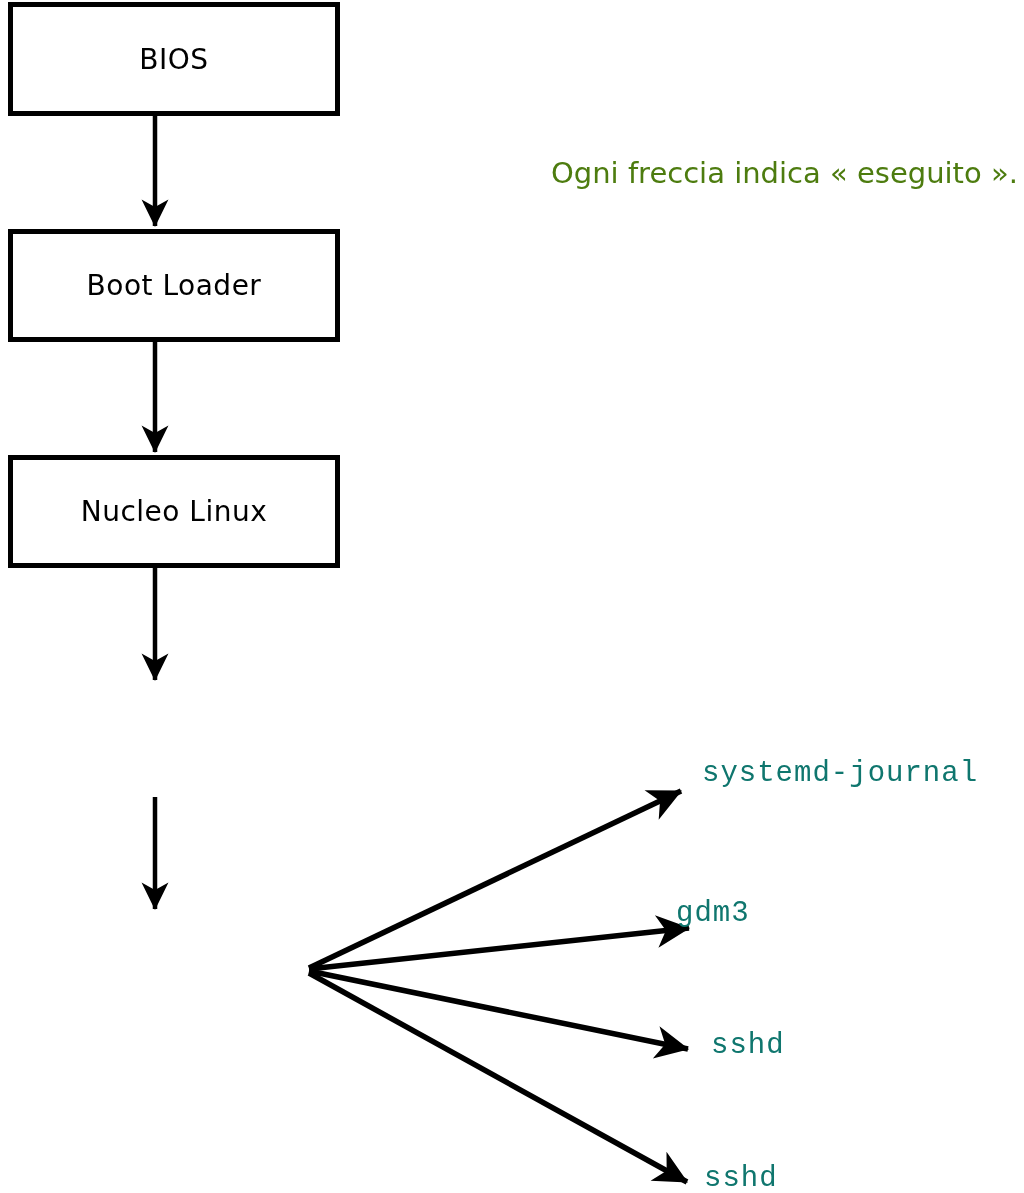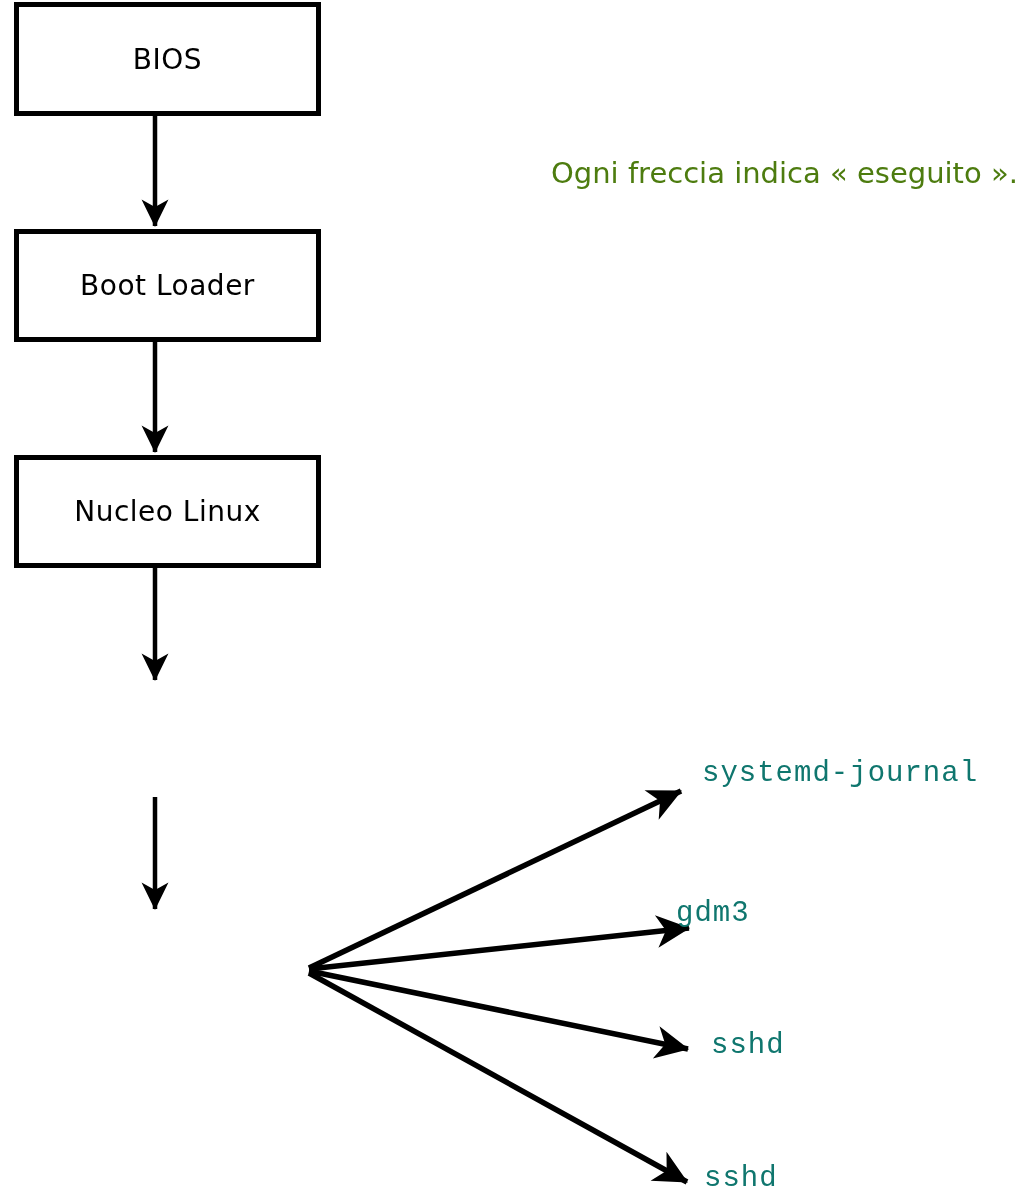--- a/index.html
+++ b/index.html
@@ -18,22 +18,22 @@
   }
   .arrow-layer {
     position: absolute;
     left: 0;
     top: 0;
     width: 1024px;
     height: 1193px;
   }
   .node-box {
     position: absolute;
-    left: 14px;
-    width: 307px;
+    left: 8px;
+    width: 332px;
     box-sizing: border-box;
     border: 5px solid #000000;
     background: #ffffff;
     display: flex;
     align-items: center;
     justify-content: center;
   }
   .node-box .node-label {
     font-size: 28px;
     letter-spacing: 0.5px;

